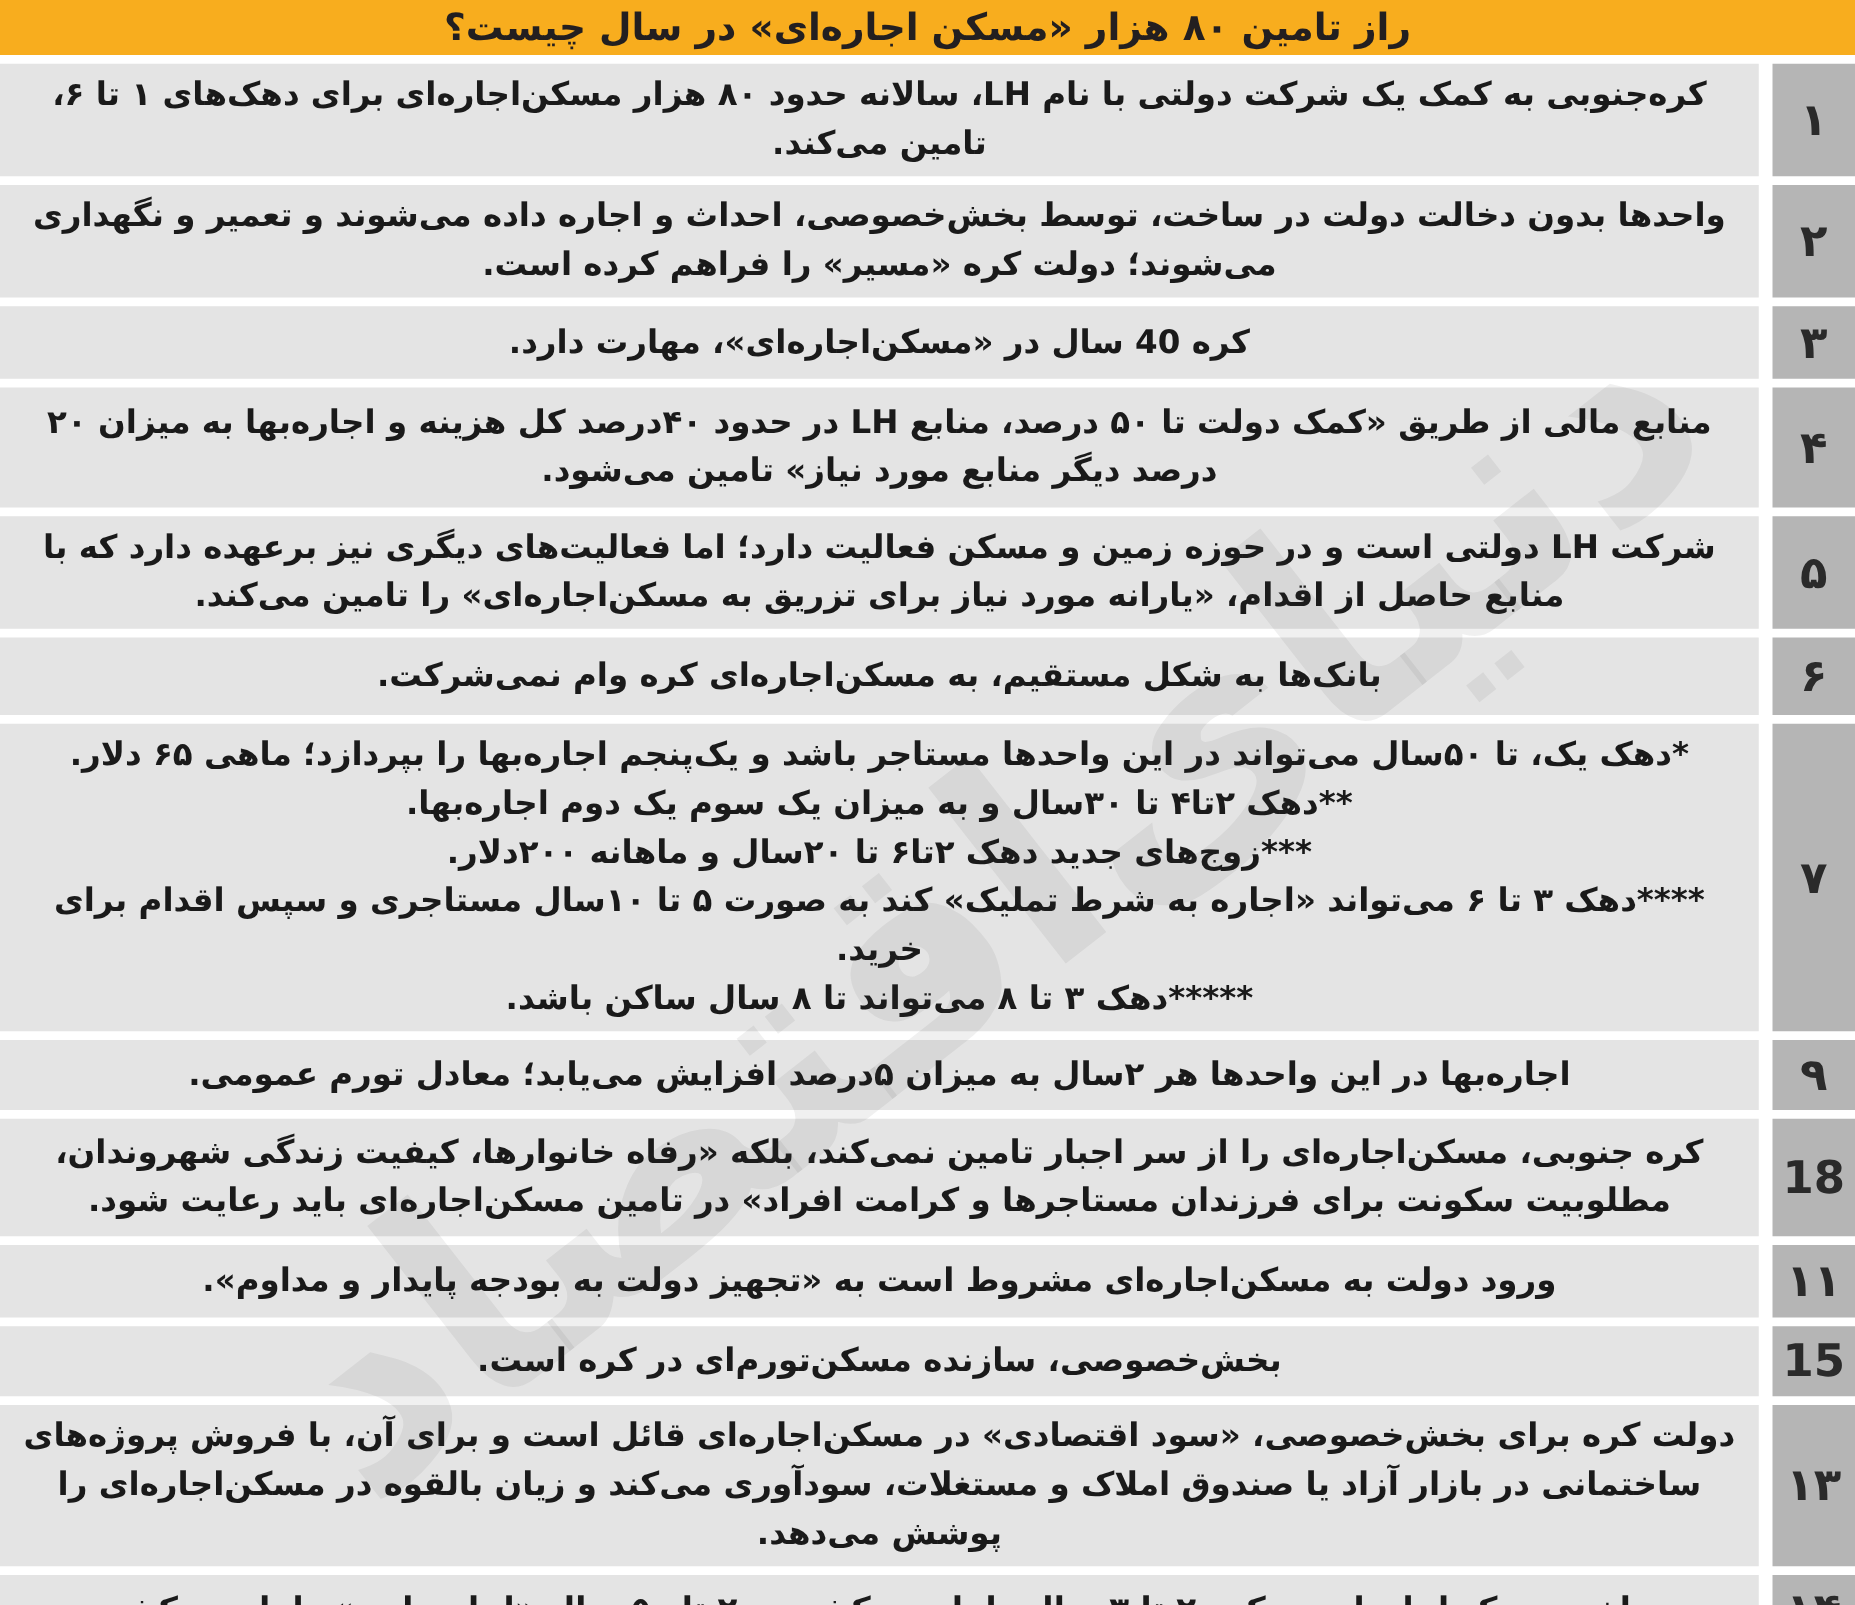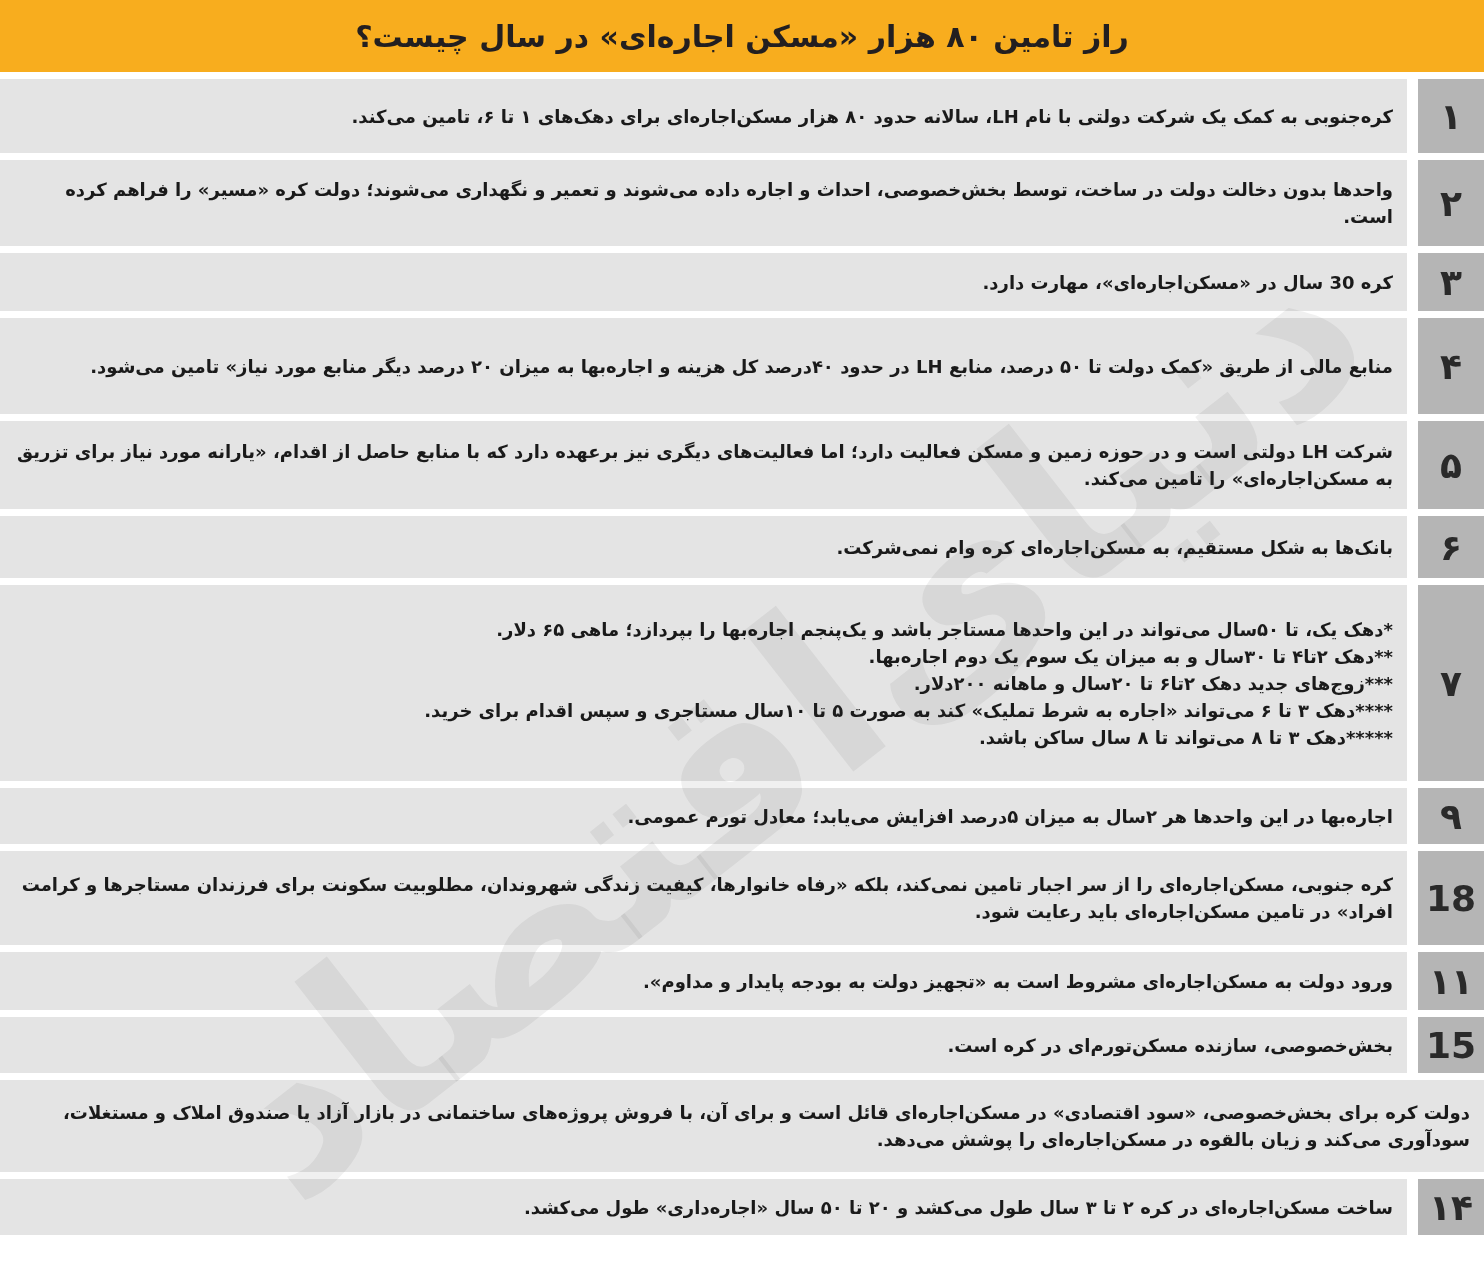--- a/index.html
+++ b/index.html
@@ -17,21 +17,21 @@
     direction:rtl;
   }
   .page{
     position:relative;
     width:1484px;
     height:1284px;
     overflow:hidden;
     background:var(--page-bg);
   }
   .header{
-    height:72px;
+    height:44px;
     background:var(--header-bg);
     display:flex;
     align-items:center;
     justify-content:center;
     font-size:30px;
     color:#231F20;
     margin-bottom:7px;
   }
   .rows{
     display:flex;
@@ -55,22 +55,22 @@
     flex:1 1 auto;
     background:var(--row-bg);
     color:var(--text);
     display:flex;
     align-items:center;
     justify-content:center;
     padding:6px 14px;
   }
   .cell .txt{
     width:100%;
-    text-align:right;
-    font-size:18px;
+    text-align:center;
+    font-size:26px;
     line-height:1.5;
     white-space:pre-line;
   }
   .watermark{
     position:absolute;
     top:720px;
     left:53%;
     transform:translate(-50%,-50%) rotate(-38deg);
     font-size:235px;
     white-space:nowrap;
@@ -105,21 +105,21 @@
     <div class="row h2">
       <div class="num">۲</div>
       <div class="cell">
           <div class="txt">واحدها بدون دخالت دولت در ساخت، توسط بخش‌خصوصی، احداث و اجاره داده می‌شوند و تعمیر و نگهداری می‌شوند؛ دولت کره «مسیر» را فراهم کرده است.</div>
         </div>
     </div>
 
     <div class="row h3">
       <div class="num">۳</div>
       <div class="cell">
-          <div class="txt">کره 30 سال در «مسکن‌اجاره‌ای»، مهارت دارد.</div>
+          <div class="txt">کره 40 سال در «مسکن‌اجاره‌ای»، مهارت دارد.</div>
         </div>
     </div>
 
     <div class="row h4">
       <div class="num">۴</div>
       <div class="cell">
           <div class="txt">منابع مالی از طریق «کمک دولت تا ۵۰ درصد، منابع LH در حدود ۴۰درصد کل هزینه و اجاره‌بها به میزان ۲۰ درصد دیگر منابع مورد نیاز» تامین می‌شود.</div>
         </div>
     </div>
 
@@ -170,20 +170,21 @@
     </div>
 
     <div class="row h11">
       <div class="num">15</div>
       <div class="cell">
           <div class="txt">بخش‌خصوصی، سازنده مسکن‌تورم‌ای در کره است.</div>
         </div>
     </div>
 
     <div class="row h12">
+      <div class="num">۱۳</div>
       <div class="cell">
           <div class="txt">دولت کره برای بخش‌خصوصی، «سود اقتصادی» در مسکن‌اجاره‌ای قائل است و برای آن، با فروش پروژه‌های ساختمانی در بازار آزاد یا صندوق املاک و مستغلات، سودآوری می‌کند و زیان بالقوه در مسکن‌اجاره‌ای را پوشش می‌دهد.</div>
         </div>
     </div>
 
     <div class="row h13">
       <div class="num">۱۴</div>
       <div class="cell">
           <div class="txt">ساخت مسکن‌اجاره‌ای در کره ۲ تا ۳ سال طول می‌کشد و ۲۰ تا ۵۰ سال «اجاره‌داری» طول می‌کشد.</div>
         </div>

